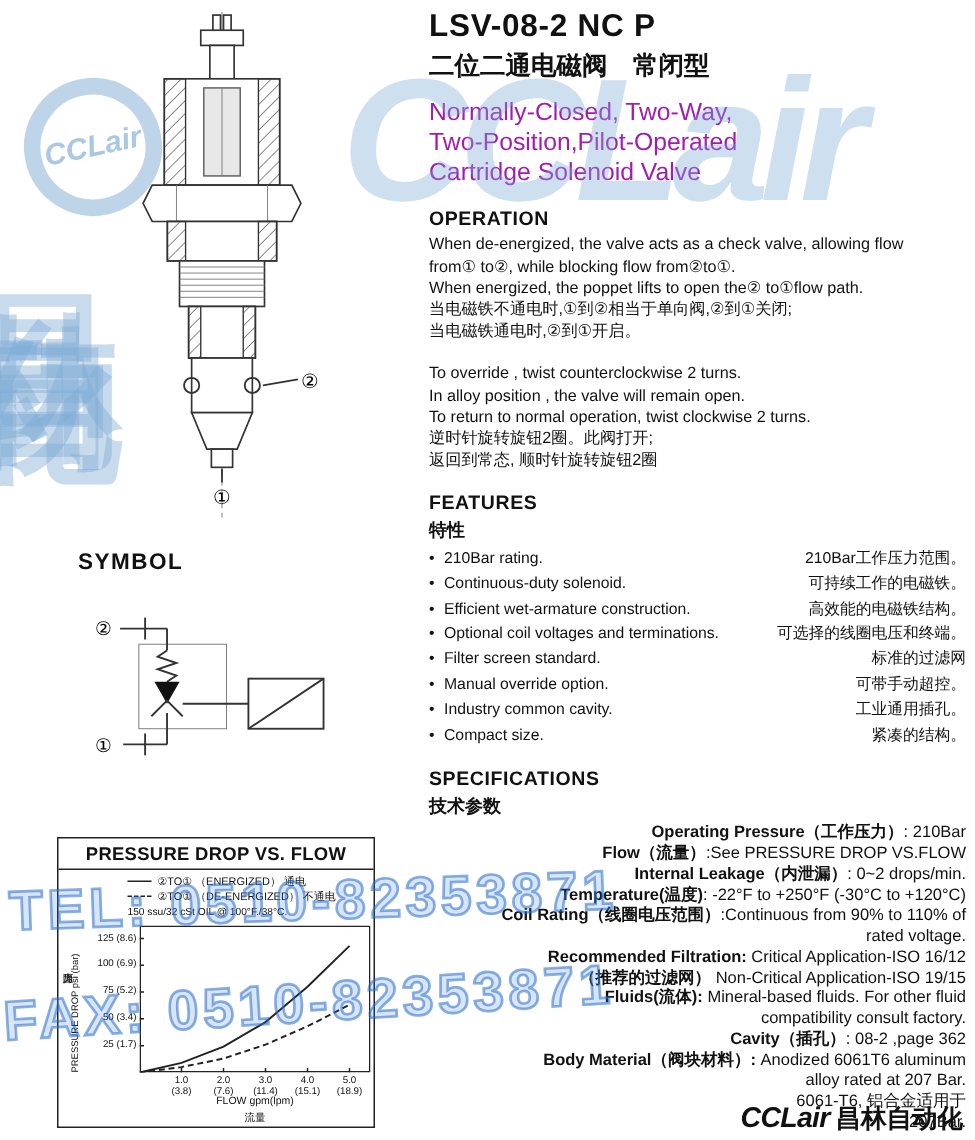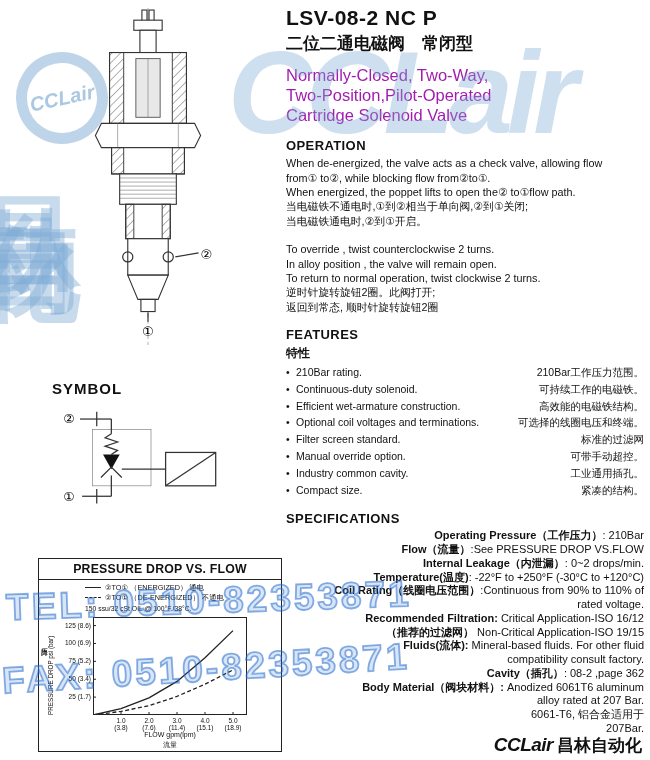--- a/index.html
+++ b/index.html
@@ -23,32 +23,32 @@
   .feat .bullet { width:10px; }
   .feat .en { flex:1; }
   .feat .cn { text-align:right; }
   .spec-list { margin-top:3px;text-align:right; }
   .spec-line { font-size:11px; line-height:1.25; }
   .spec-line b { font-weight:bold; }
   .spec-line.indent { margin-left:104px; }
 
   
   .drawing-wrap { position:absolute; left:42px; top:6px; width:212px; height:344px; }
-  .symbol-head { position:absolute; left:52px; top:366px; font-size:15px; font-weight:bold; letter-spacing:1px;margin-top:14px; }
+  .symbol-head { position:absolute; left:52px; top:366px; font-size:15px; font-weight:bold; letter-spacing:1px; }
   .symbol-wrap { position:absolute; left:56px; top:394px; width:190px; height:120px; }
   svg .ln { stroke:#333; stroke-width:1.2; fill:none; }
   svg .thin { stroke:#777; stroke-width:0.6; fill:none; }
   svg .cl { stroke:#999; stroke-width:0.8; stroke-dasharray:12 3 3 3; }
   svg .fillw { fill:#fff; stroke:#333; stroke-width:1.1; }
   svg .fillg { fill:#e8e8e8; stroke:#555; stroke-width:0.9; }
   svg .hatched { fill:url(#hatch); stroke:#333; stroke-width:0.9; }
   svg text { font-family:"Liberation Sans","DejaVu Sans",sans-serif; }
 
   
-  .chart-box { position:absolute; left:38px; top:558px; width:244px; height:194px; border:1.5px solid #222; background:#fff; }
+  .chart-box { position:absolute; left:38px; top:558px; width:212px; height:194px; border:1.5px solid #222; background:#fff; }
   .chart-title { margin-top:3px; text-align:center; font-size:12.3px; font-weight:bold; letter-spacing:0.2px; }
   .chart-sep { position:absolute; left:0; right:0; top:20px; border-top:1.4px solid #222; }
   .legend { position:absolute; left:46px; top:24px; font-size:7.3px; line-height:1.4; }
   .legend-row .ls { display:inline-block; width:16px; height:0; vertical-align:2px; margin-right:4px; }
   .legend-row.solid .ls { border-top:1.6px solid #222; }
   .legend-row.dashed .ls { border-top:1.6px dashed #222; }
   .chart-note { font-size:6.8px; margin-top:1px; }
   #plot-svg { position:absolute; left:54px; top:58px; }
   .plot-frame { fill:none; stroke:#222; stroke-width:1; }
   .curve { fill:none; stroke:#222; stroke-width:1.3; }
@@ -271,20 +271,21 @@
           <span class="cn">工业通用插孔。</span>
         </div>
         <div class="feat">
           <span class="bullet">•</span>
           <span class="en">Compact size.</span>
           <span class="cn">紧凑的结构。</span>
         </div>
     </div>
 
     <div class="sec-head">SPECIFICATIONS</div>
+    <div class="sec-head-cn">技术参数</div>
     <div class="spec-list">
       <div class="spec-line"><b>Operating Pressure（工作压力）</b><span>: 210Bar</span></div>
         <div class="spec-line"><b>Flow（流量）</b><span>:See  PRESSURE DROP VS.FLOW</span></div>
         <div class="spec-line"><b>Internal Leakage（内泄漏）</b><span>: 0~2 drops/min.</span></div>
         <div class="spec-line"><b>Temperature(温度)</b><span>: -22°F to +250°F (-30°C to +120°C)</span></div>
         <div class="spec-line"><b>Coil Rating（线圈电压范围）</b><span>:Continuous from 90% to 110% of</span></div>
         <div class="spec-line indent"><b></b><span>rated voltage.</span></div>
         <div class="spec-line"><b>Recommended Filtration:</b><span> Critical Application-ISO 16/12</span></div>
         <div class="spec-line"><b>（推荐的过滤网）</b><span> Non-Critical Application-ISO 19/15</span></div>
         <div class="spec-line"><b>Fluids(流体):</b><span> Mineral-based fluids. For other fluid</span></div>

